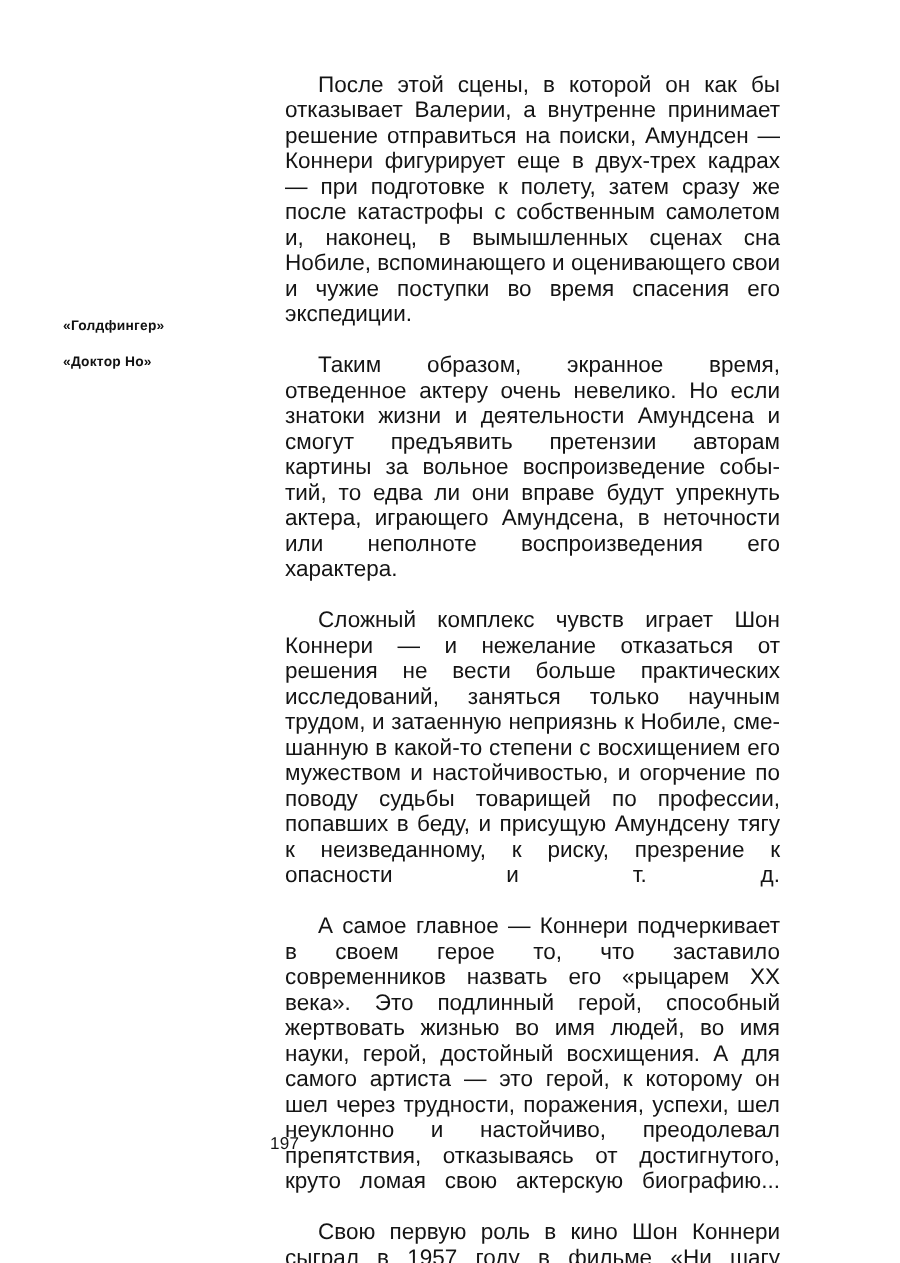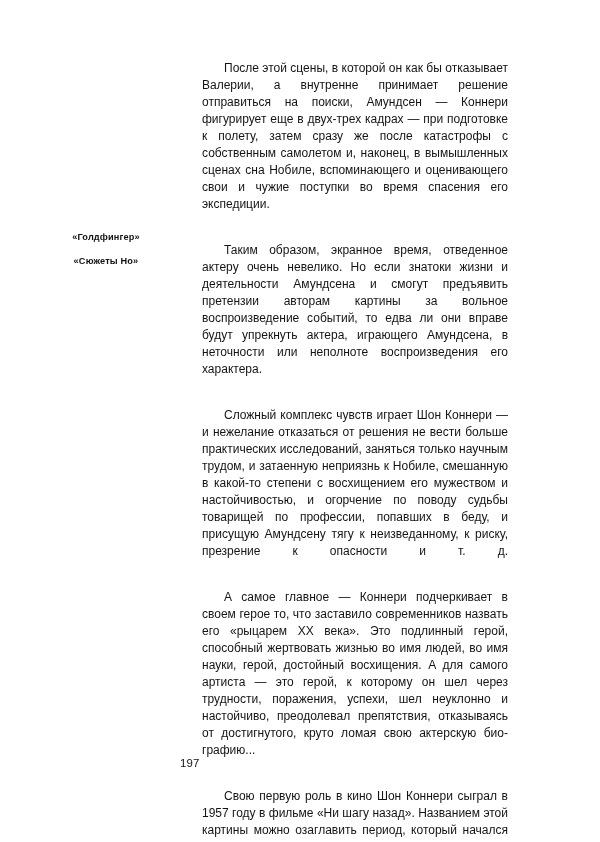--- a/index.html
+++ b/index.html
@@ -19,23 +19,23 @@
   .page {
     position: relative;
     width: 600px;
     height: 842px;
   }
 
   
   .margin-notes {
     position: absolute;
     left: 42px;
-    top: 232px;
+    top: 212px;
     width: 128px;
-    text-align: center;
+    text-align: left;
   }
   .margin-note {
     font-family: "Liberation Sans", sans-serif;
     font-size: 9.2px;
     font-weight: bold;
     letter-spacing: 0.15px;
     color: #111111;
     line-height: 1.2;
   }
   .margin-note + .margin-note {
@@ -44,26 +44,26 @@
 
   
   .text-column {
     position: absolute;
     left: 190px;
     top: 48px;
     width: 330px;
   }
 
   .para {
-    font-size: 12px;
+    font-size: 15px;
     line-height: 17px;
     text-align: justify;
     text-justify: inter-word;
     color: #141414;
-    margin: 12px;
+    margin: 0;
     hyphens: manual;
   }
   .para .indent {
     display: inline-block;
     width: 22px;
   }
 
   
   .para:after {
     content: "";
@@ -80,21 +80,21 @@
     letter-spacing: 0.2px;
   }
 </style>
 </head>
 <body>
 
 <div class="page">
 
   <div class="margin-notes">
     <div class="margin-note">«Голдфингер»</div>
-    <div class="margin-note">«Сюжеты Но»</div>
+    <div class="margin-note">«Доктор Но»</div>
   </div>
 
   <div class="text-column">
     <p class="para"><span class="indent"></span><span>После этой сцены, в которой он как бы отказывает Валерии, а внутренне принимает решение отправиться на поиски, Амундсен — Коннери фигурирует еще в двух-трех кадрах — при подготовке к полету, затем сразу же после катастрофы с собственным самолетом и, наконец, в вымышленных сценах сна Нобиле, вспоминающего и оценивающего свои и чужие поступки во время спасения его экспедиции.</span></p>
     <p class="para"><span class="indent"></span><span>Таким образом, экранное время, отведенное актеру очень невелико. Но если знатоки жизни и деятель­ности Амундсена и смогут предъявить претензии авторам картины за вольное воспроизведение собы­тий, то едва ли они вправе будут упрекнуть актера, играющего Амундсена, в неточности или неполноте воспроизведения его характера.</span></p>
     <p class="para"><span class="indent"></span><span>Сложный комплекс чувств играет Шон Коннери — и нежелание отказаться от решения не вести больше практических исследований, заняться только науч­ным трудом, и затаенную неприязнь к Нобиле, сме­шанную в какой-то степени с восхищением его муже­ством и настойчивостью, и огорчение по поводу судьбы товарищей по профессии, попавших в беду, и присущую Амундсену тягу к неизведанному, к риску, презрение к опасности и т. д.</span></p>
     <p class="para"><span class="indent"></span><span>А самое главное — Коннери подчеркивает в своем герое то, что заставило современников назвать его «рыцарем XX века». Это подлинный герой, способ­ный жертвовать жизнью во имя людей, во имя науки, герой, достойный восхищения. А для самого артиста — это герой, к которому он шел через трудности, поражения, успехи, шел неуклонно и настойчиво, преодолевал препятствия, отказываясь от достигнутого, круто ломая свою актерскую био­графию...</span></p>
     <p class="para"><span class="indent"></span><span>Свою первую роль в кино Шон Коннери сыграл в 1957 году в фильме «Ни шагу назад». Названием этой картины можно озаглавить период, который начался для актера, когда продюсеры Зальцман и Брокколи подписали с ним контракт на исполнение роли Джеймса Бонда — героя книг Яна Флеминга, агента 007, имеющего специальное разрешение на убийство «в целях защиты закона и справедливости».</span></p>
     <p class="para"><span class="indent"></span><span>Во всех этих фильмах Джеймсу Бонду приходится заниматься делами, от которых зависит безопас­</span></p>
   </div>

